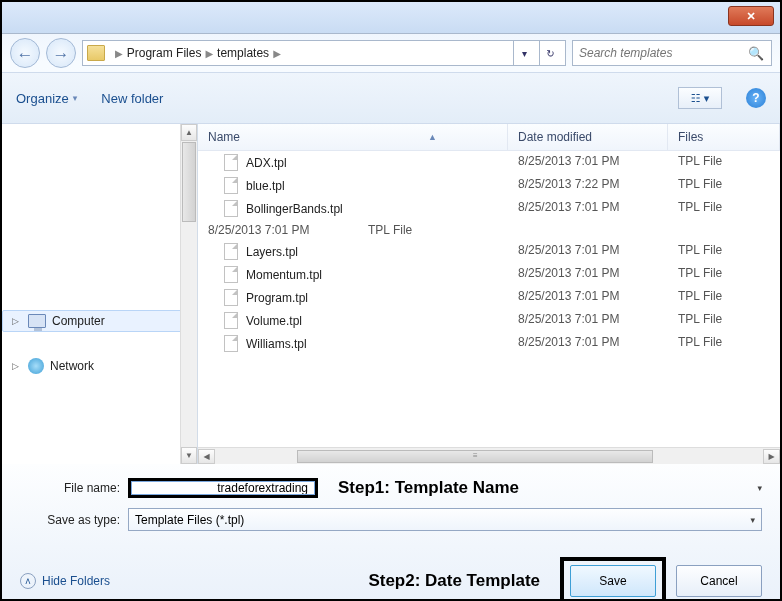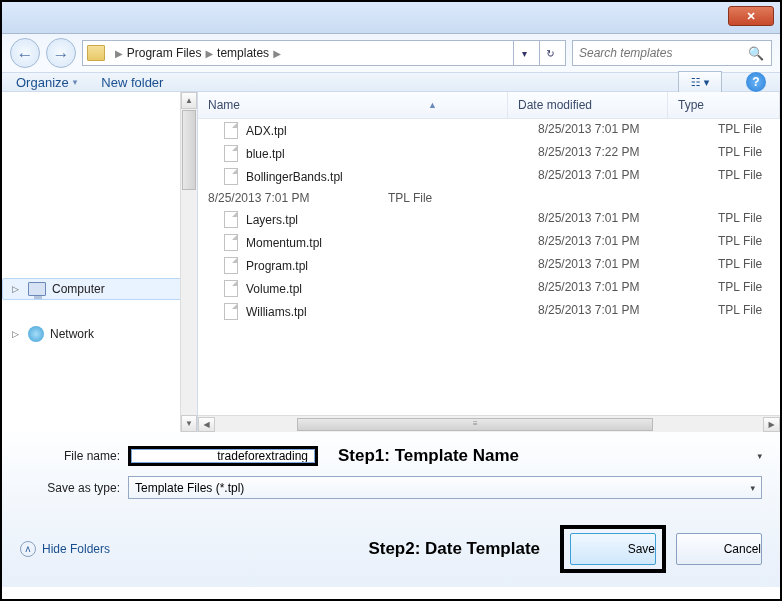--- a/index.html
+++ b/index.html
@@ -12,21 +12,21 @@
 .navbar { height: 38px; display:flex; align-items:center; padding: 0 8px; gap:6px; }
 .nav-arrow { width: 30px; height: 30px; border-radius: 50%; background: radial-gradient(#f5faff,#d6e6f8); border:1px solid #a3b9d6; display:flex; align-items:center; justify-content:center; color:#5577aa; font-size:17px; cursor:pointer;}
 .addrbar { flex:1; height: 26px; border:1px solid #a9b8cc; background:#fff; display:flex; align-items:center; padding:0 4px; gap:4px; font-size:12px; color:#222; }
 .folder-ic { width:18px; height:16px; background: linear-gradient(#f5e09a,#e8c968); border:1px solid #c9a94a; border-radius:1px; }
 .addr-sep { color:#888; font-size:10px; }
 .addr-btn { width:22px; height:24px; border-left:1px solid #a9b8cc; display:flex;align-items:center;justify-content:center; font-size:10px; color:#336; cursor:pointer;}
 .searchbox { width:200px; height:26px; border:1px solid #a9b8cc; background:#fff; display:flex; align-items:center; padding:12px 6px; gap:6px; }
 .searchbox input { flex:1; border:none; outline:none; font-size:12px; font-style:italic; color:#888; background:transparent;}
 .mag { color:#4477bb; font-size:13px;}
 
-.toolbar { height:20px; background:linear-gradient(#eff5fc,#e3edf8); border-top:1px solid #cfdbec; border-bottom:1px solid #cfdbec; display:flex; align-items:center; padding:0 14px; gap:24px; font-size:13px; color:#1a4f8f;}
+.toolbar { height:52px; background:linear-gradient(#eff5fc,#e3edf8); border-top:1px solid #cfdbec; border-bottom:1px solid #cfdbec; display:flex; align-items:center; padding:0 14px; gap:24px; font-size:13px; color:#1a4f8f;}
 .tbtn { cursor:pointer; display:flex; align-items:center; gap:4px;}
 .tspacer{flex:1;}
 .view-btn{width:44px;height:22px;border:1px solid #b0c0d6;background:linear-gradient(#fbfdff,#e7eff9);display:flex;align-items:center;justify-content:center;cursor:pointer;font-size:11px;}
 .help-btn{width:20px;height:20px;border-radius:50%;background:radial-gradient(#68b3f7,#2a7fd6);color:#fff;display:flex;align-items:center;justify-content:center;font-size:12px;font-weight:bold;cursor:pointer;}
 
 .body-area{display:flex; height:340px; background:#fff;}
 .sidebar{width:196px; border-right:1px solid #d2dce8; position:relative; padding:6px 0;}
 .side-spacer{height:180px;}
 .tree-item{display:flex;align-items:center;gap:6px;padding:4px 10px;font-size:12px;color:#222;cursor:pointer;}
 .tree-item.sel{background:#e9f2ff;border:1px solid #b9d5f7;border-radius:2px;padding:3px 9px;}
@@ -38,21 +38,21 @@
 .scroll-btn{height:17px;background:linear-gradient(#fdfdfd,#e6e6e6);border:1px solid #ccc;display:flex;align-items:center;justify-content:center;font-size:8px;color:#666;cursor:pointer;}
 .scroll-thumb{height:80px;background:linear-gradient(90deg,#e8e8e8,#d2d2d2);border:1px solid #bbb;margin:1px;}
 
 .filepane{flex:1;display:flex;flex-direction:column;overflow:hidden;}
 .fh{display:flex;border-bottom:1px solid #e2e8f2;font-size:12px;color:#3a4a6a;background:linear-gradient(#fbfdff,#f0f5fc);}
 .fh div{padding:6px 10px;border-right:1px solid #e2e8f2;}
 .col-name{width:310px;display:flex;align-items:center;gap:6px;}
 .sort-ar{font-size:9px;color:#6a88b8;}
 .col-date{width:160px;}
 .col-type{flex:1;}
-.frow{display:flex;font-size:12px;color:#222;padding:3px 0;gap:20px;}
+.frow{display:flex;font-size:12px;color:#222;padding:3px 0;}
 .frow .col-name{padding-left:26px;display:flex;align-items:center;gap:8px;}
 .file-ic{width:14px;height:17px;background:#fff;border:1px solid #c2c2c2;position:relative;}
 .file-ic::before{content:"";position:absolute;top:0;right:0;width:5px;height:5px;background:linear-gradient(135deg,#fff 48%,#c2c2c2 52%);}
 .frow .col-date{padding-left:10px;color:#555;}
 .frow .col-type{padding-left:10px;color:#555;}
 .hscroll{display:flex;align-items:center;border-top:1px solid #ddd;background:#f0f0f0;height:17px;}
 .hscroll .scroll-btn{width:17px;height:15px;}
 .htrack{flex:1;position:relative;height:15px;}
 .hthumb{position:absolute;left:15%;width:65%;top:1px;bottom:1px;background:linear-gradient(#e8e8e8,#d2d2d2);border:1px solid #bbb;}
 
@@ -64,21 +64,21 @@
 .fname-wrap .finput{width:100%;border:1px solid #7aa7de;}
 .step-label{font-size:17px;font-weight:bold;color:#000;margin-left:12px;}
 .combo{flex:1;height:23px;border:1px solid #95a8c4;background:linear-gradient(#fdfeff,#eff5fc);display:flex;align-items:center;padding:0 6px;font-size:12px;cursor:pointer;position:relative;}
 .combo-arr{position:absolute;right:6px;font-size:9px;color:#444;}
 
 .footer{display:flex;align-items:center;padding:10px 18px 14px;gap:10px;background:linear-gradient(#f1f6fc,#e8f0fa);}
 .hide-folders{display:flex;align-items:center;gap:6px;font-size:12px;color:#1a4f8f;cursor:pointer;}
 .chev-up{font-size:10px;border:1px solid #8aa0c0;border-radius:50%;width:16px;height:16px;display:flex;align-items:center;justify-content:center;}
 .fspacer{flex:1;}
 .step2{font-size:17px;font-weight:bold;color:#000;margin-right:10px;}
-.btn{width:86px;height:32px;border:1px solid #8aa0c0;background:linear-gradient(#fdfeff,#e7eff9);font-size:12px;cursor:pointer;border-radius:2px;text-align:right;}
+.btn{width:86px;height:32px;border:1px solid #8aa0c0;background:linear-gradient(#fdfeff,#e7eff9);font-size:12px;cursor:pointer;border-radius:2px;}
 .btn.primary{border:1px solid #3e9fd6;background:linear-gradient(#f0f8ff,#cfe7fb);}
 .save-wrap{border:4px solid #000;padding:4px 6px;display:flex;align-items:center;}
 </style>
 </head>
 <body>
 
 <div class="window">
 
   <div class="titlebar">
     <div class="close-btn">
@@ -151,21 +151,21 @@
       </div>
     </div>
 
     <div class="filepane">
       <div class="fh">
         <div class="col-name">
             <span>Name</span>
             <span class="sort-ar" style="margin-left:auto;margin-right:60px">▲</span>
           </div>
         <div class="col-date">Date modified</div>
-        <div class="col-type">Type</div>
+        <div class="col-type">Files</div>
       </div>
       <div id="file-rows">
           <div class="frow">
             <div class="col-name">
               <span class="file-ic"></span>
               <span>ADX.tpl</span>
             </div>
             <div class="col-date">8/25/2013 7:01 PM</div>
             <div class="col-type">TPL File</div>
           </div>

